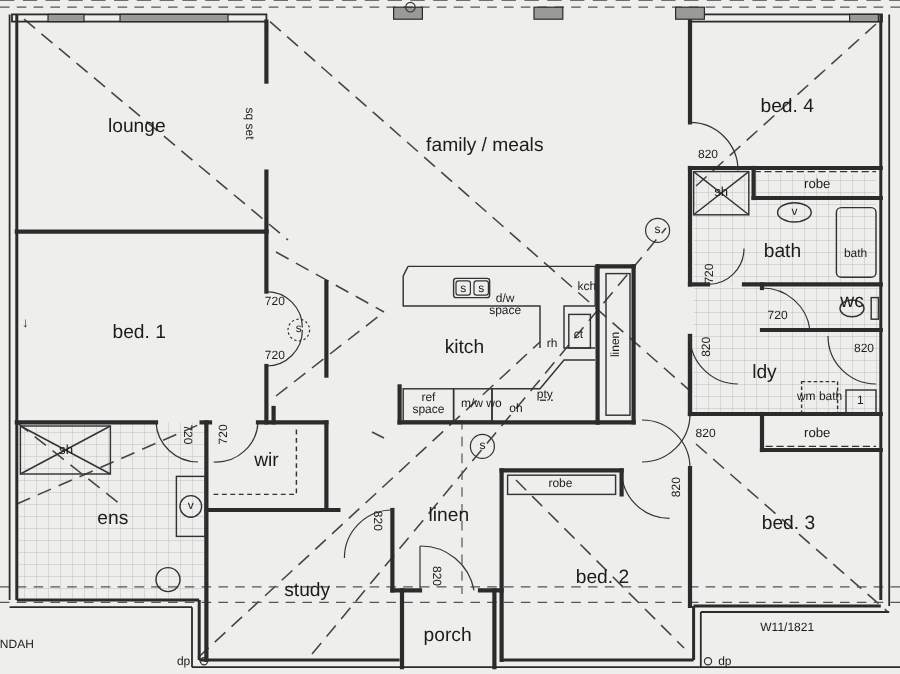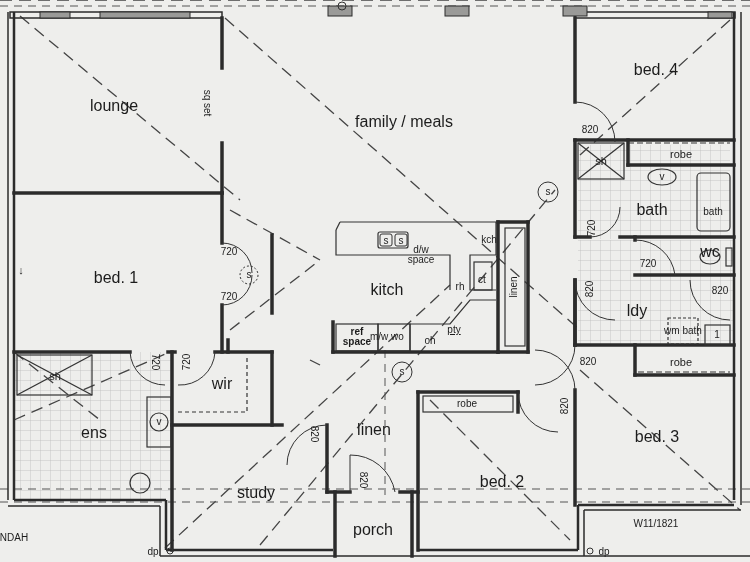--- a/index.html
+++ b/index.html
@@ -192,21 +192,21 @@
       <circle cx="548" cy="192" r="10"></circle>
       <circle cx="402" cy="372" r="10"></circle>
       <circle cx="342" cy="6" r="4"></circle>
       <circle cx="170" cy="551" r="3"></circle>
       <circle cx="590" cy="551" r="3"></circle>
     </g>
   </svg>
 
   <div class="lbl room" style="left:114px;top:106px;">lounge</div>
   <div class="lbl room" style="left:404px;top:122px;">family / meals</div>
-  <div class="lbl room" style="left:656px;top:70px;">bed. 4</div>
+  <div class="lbl room" style="left:656px;top:89px;">bed. 4</div>
   <div class="lbl room" style="left:116px;top:278px;">bed. 1</div>
   <div class="lbl room" style="left:387px;top:290px;">kitch</div>
   <div class="lbl room" style="left:652px;top:210px;">bath</div>
   <div class="lbl room" style="left:710px;top:252px;">wc</div>
   <div class="lbl room" style="left:637px;top:311px;">ldy</div>
   <div class="lbl room" style="left:222px;top:384px;">wir</div>
   <div class="lbl room" style="left:94px;top:433px;">ens</div>
   <div class="lbl room" style="left:374px;top:430px;">linen</div>
   <div class="lbl room" style="left:256px;top:493px;">study</div>
   <div class="lbl room" style="left:502px;top:482px;">bed. 2</div>
@@ -222,22 +222,22 @@
   <div class="lbl tiny" style="left:717px;top:335px;">1</div>
   <div class="lbl small" style="left:681px;top:362px;">robe</div>
   <div class="lbl tiny" style="left:386px;top:241px;">s</div>
   <div class="lbl tiny" style="left:401px;top:241px;">s</div>
   <div class="lbl tiny" style="left:421px;top:255px;width:34px;white-space:normal;text-align:center;">d/w space</div>
   <div class="lbl tiny" style="left:489px;top:240px;">kch</div>
   <div class="lbl tiny" style="left:460px;top:287px;">rh</div>
   <div class="lbl tiny" style="left:482px;top:280px;">ct</div>
   <div class="lbl tiny rotm" style="left:514px;top:287px;">linen</div>
   <div class="lbl tiny" style="left:454px;top:330px;text-decoration:underline;">pty</div>
-  <div class="lbl tiny" style="left:357px;top:337px;width:40px;white-space:normal;text-align:center;font-weight:bold;">ref space</div>
-  <div class="lbl tiny" style="left:394px;top:337px;width:48px;white-space:normal;text-align:left;">m/w wo</div>
+  <div class="lbl tiny" style="left:357px;top:337px;width:40px;white-space:normal;text-align:center;">ref space</div>
+  <div class="lbl tiny" style="left:394px;top:337px;width:48px;white-space:normal;text-align:right;">m/w wo</div>
   <div class="lbl tiny" style="left:430px;top:341px;">oh</div>
   <div class="lbl small" style="left:55px;top:376px;">sh</div>
   <div class="lbl tiny" style="left:159px;top:422px;">v</div>
   <div class="lbl tiny" style="left:467px;top:404px;">robe</div>
   <div class="lbl tiny" style="left:249px;top:275px;">s</div>
   <div class="lbl tiny" style="left:548px;top:192px;">s</div>
   <div class="lbl tiny" style="left:402px;top:372px;">s</div>
 
   <div class="lbl dim" style="left:590px;top:130px;">820</div>
   <div class="lbl dim rotm" style="left:592px;top:228px;">720</div>

